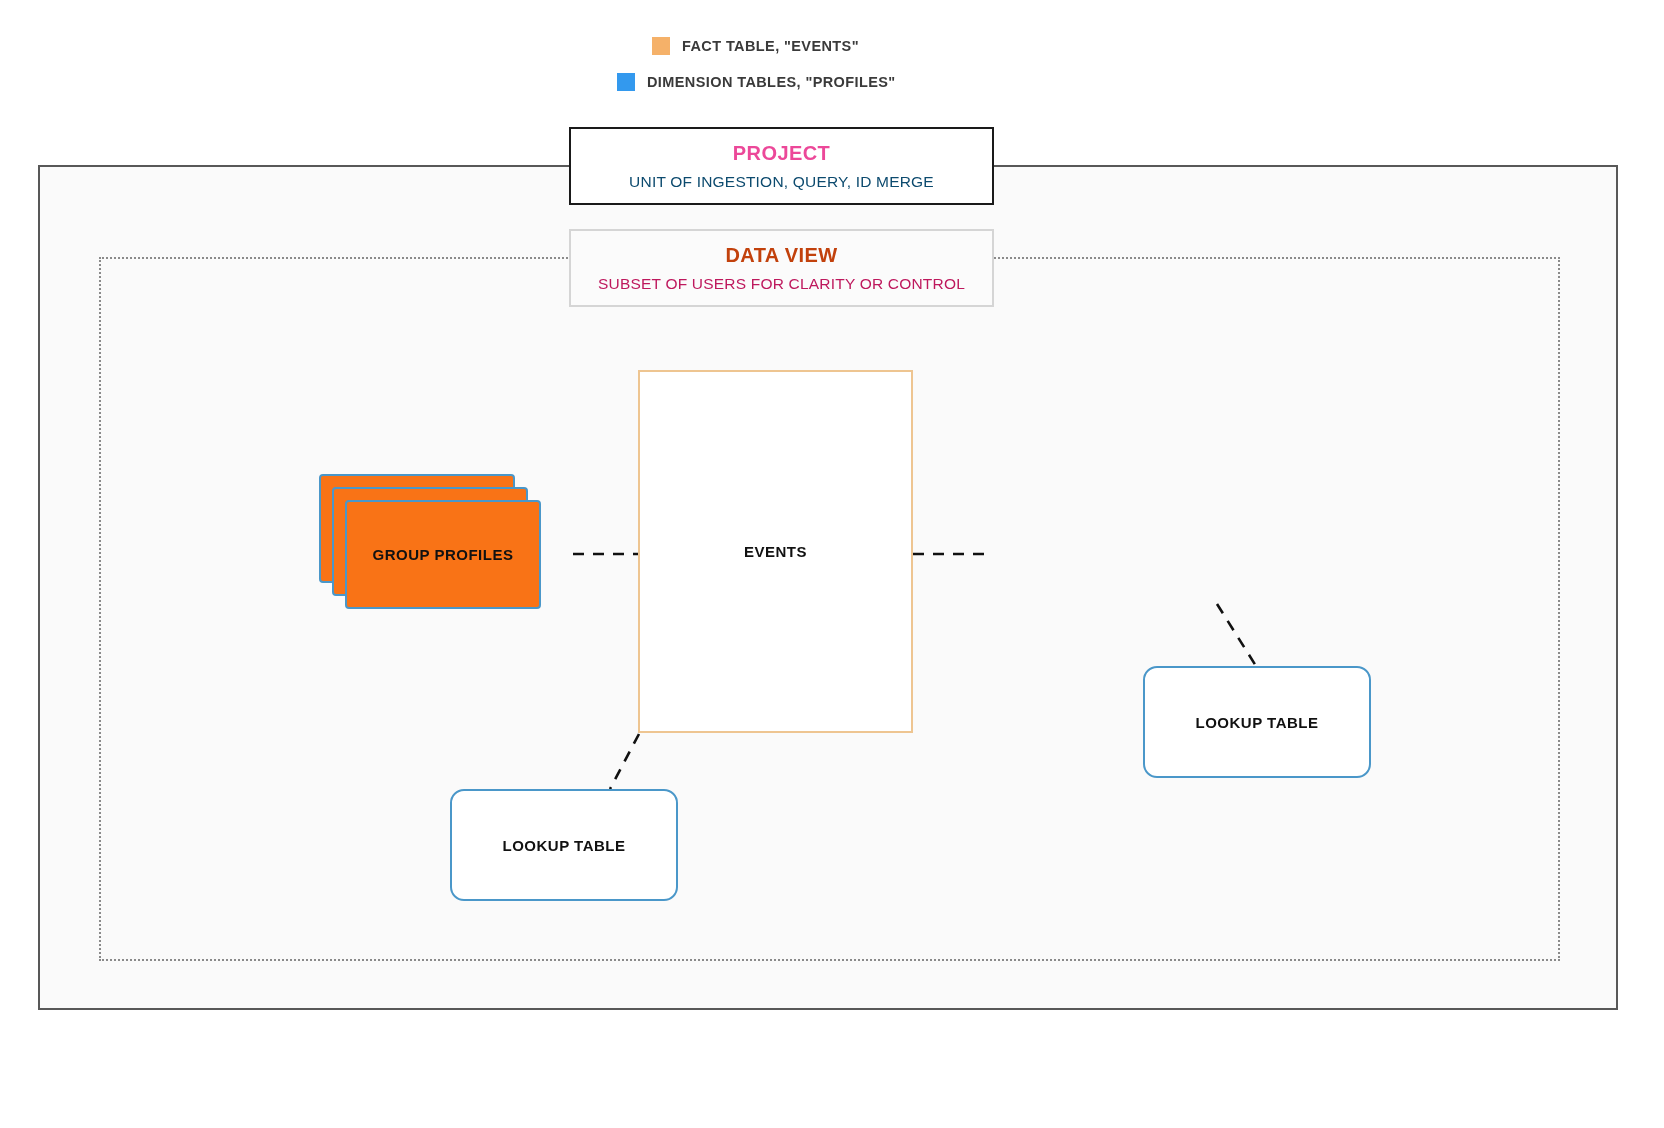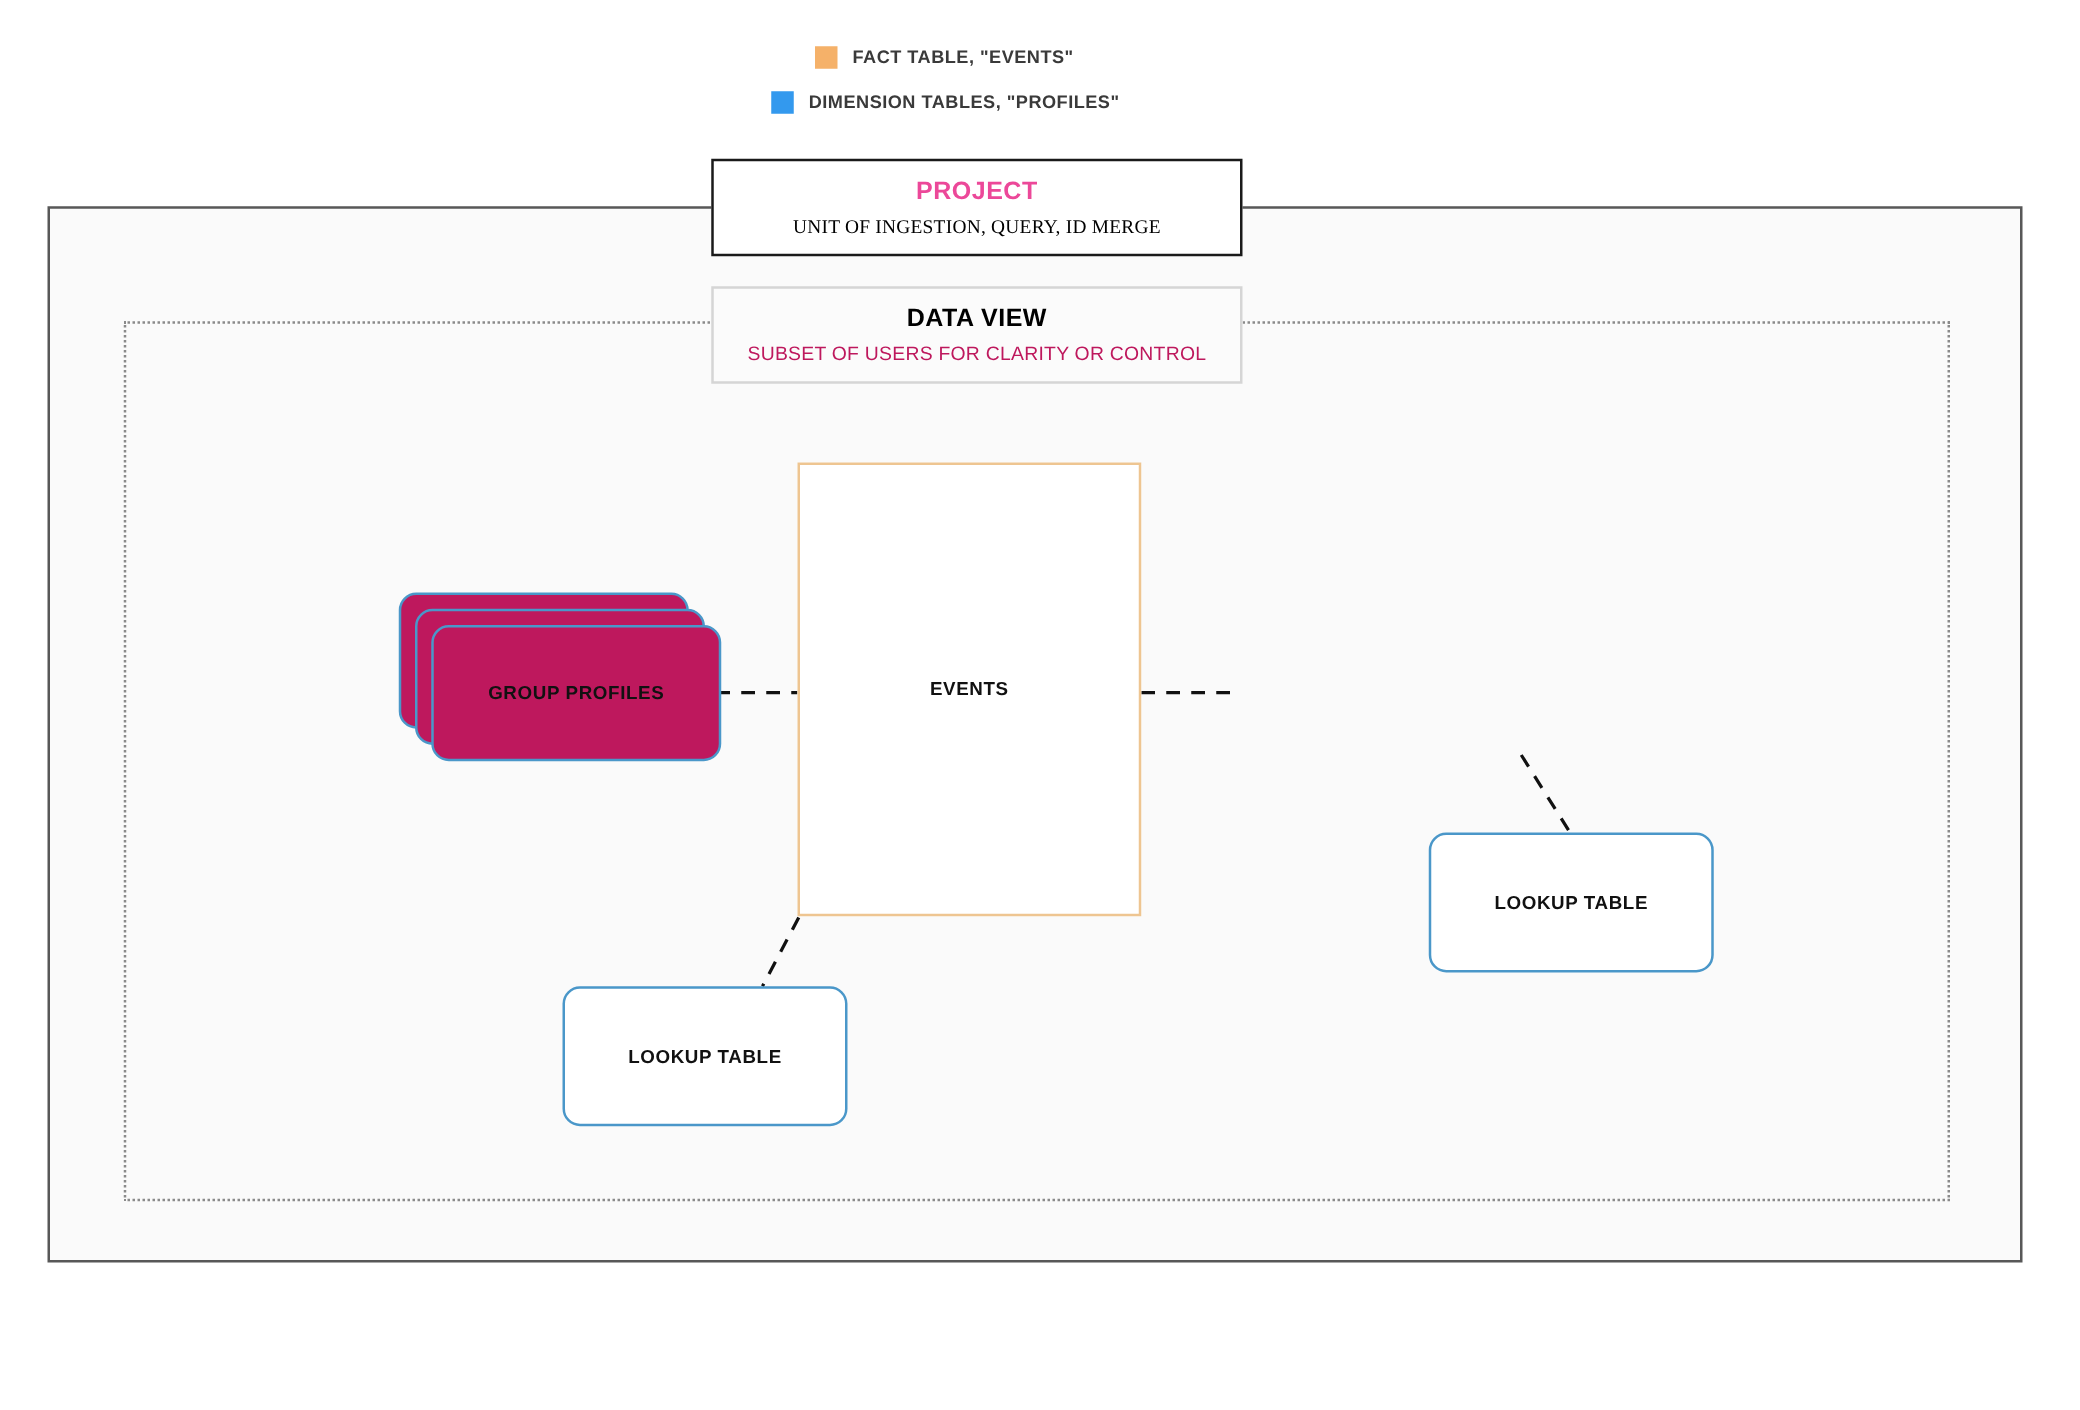--- a/index.html
+++ b/index.html
@@ -83,36 +83,35 @@
     border: 2px solid #1a1a1a;
   }
   #project-card .card-title {
     font-size: 20px;
     font-weight: bold;
     color: #ec4899;
     letter-spacing: 0.4px;
   }
   #project-card .card-sub {
     font-size: 15.5px;
-    color: #000000;
+    color: #0c4a6e;
     letter-spacing: 0.2px;
-    font-family: Liberation Serif, serif;
   }
   #dataview-card {
     left: 569px;
     top: 229px;
     width: 425px;
     height: 78px;
     border: 2px solid #d5d5d5;
     background: #fbfbfb;
   }
   #dataview-card .card-title {
     font-size: 20px;
     font-weight: bold;
-    color: #000000;
+    color: #c2410c;
     letter-spacing: 0.4px;
   }
   #dataview-card .card-sub {
     font-size: 15.5px;
     color: #be185d;
     letter-spacing: 0.2px;
   }
 
   
   .node {
@@ -151,25 +150,25 @@
   #stack-group-profiles {
     position: absolute;
     left: 319px;
     top: 474px;
     width: 252px;
     height: 135px;
   }
   .stack-card {
     position: absolute;
     box-sizing: border-box;
-    width: 232px;
+    width: 196px;
     height: 109px;
-    background: #be185d;
+    background: #f97316;
     border: 2.5px solid #4a97c9;
-    border-radius: 14px;
+    border-radius: 4px;
   }
   #stack-card-back  { left: 0px;  top: 0px;  }
   #stack-card-mid   { left: 13px; top: 13px; }
   #stack-card-front { left: 26px; top: 26px; display:flex; align-items:center; justify-content:center; }
 
   #node-user-profiles {
     left: 993px;
     top: 497px;
     width: 228px;
     height: 112px;

